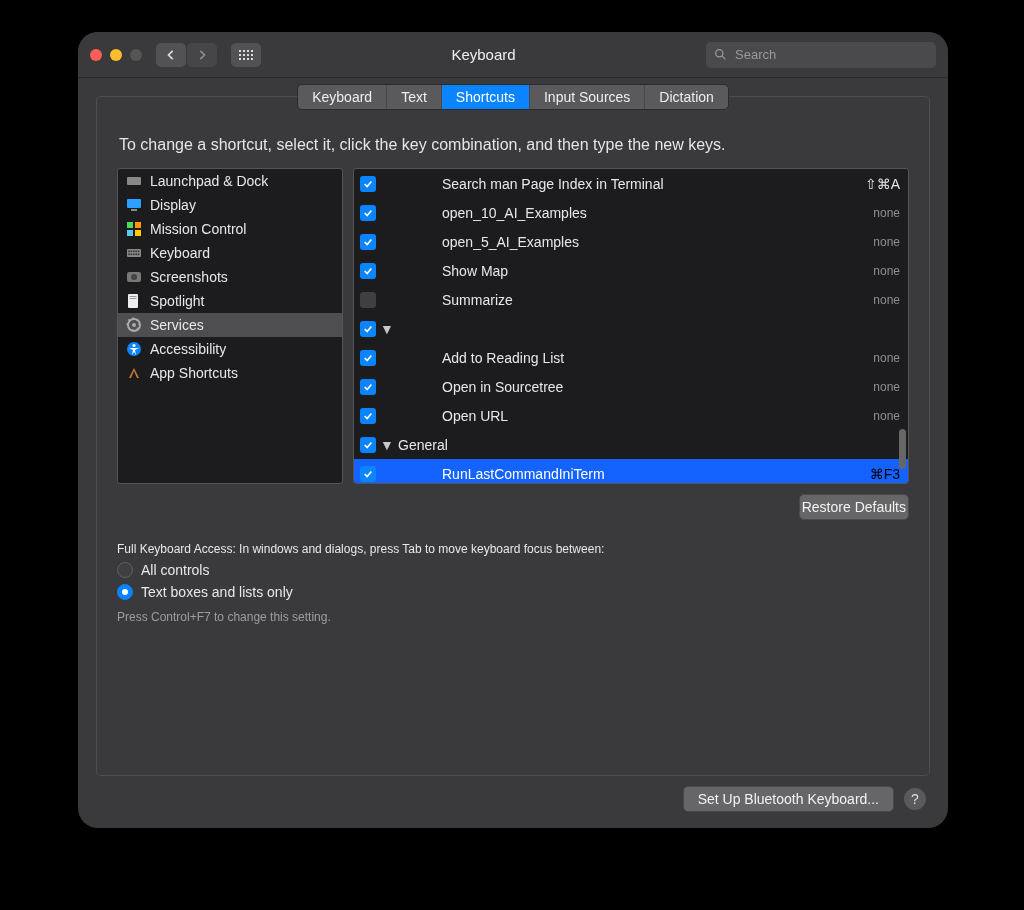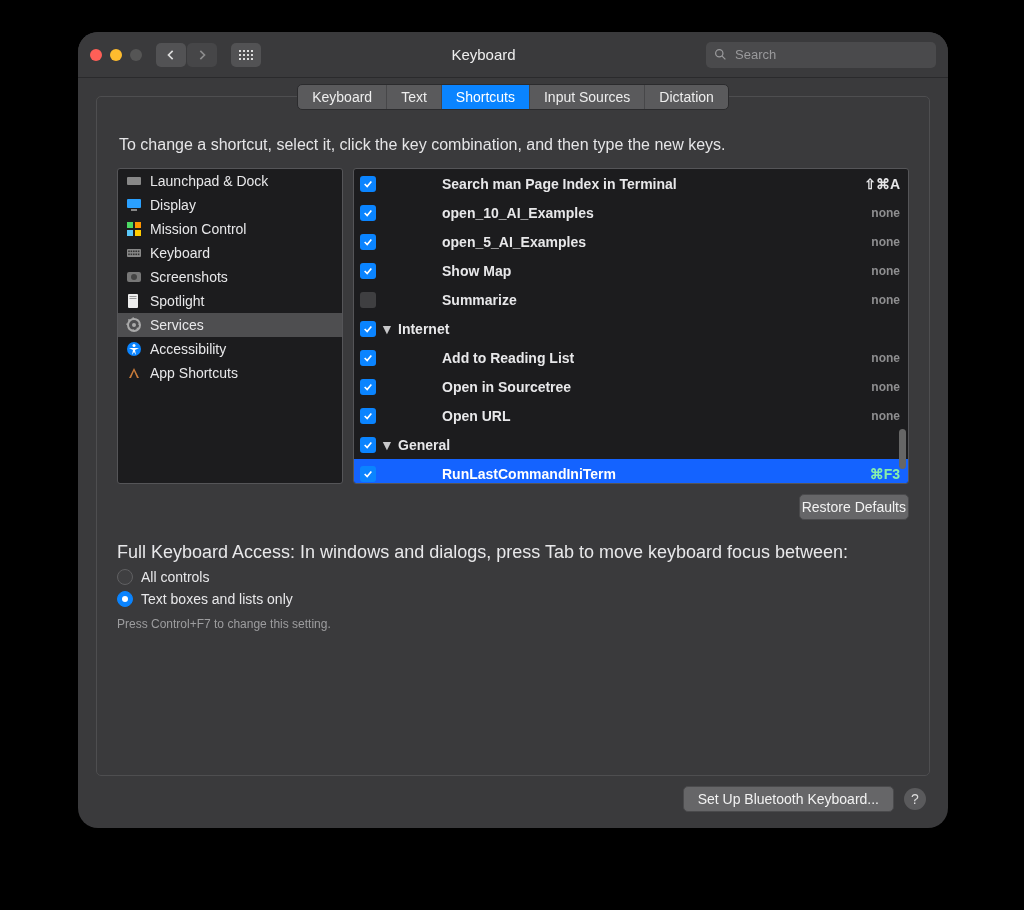--- a/index.html
+++ b/index.html
@@ -124,48 +124,48 @@
   .sb-item{
     display:flex;align-items:flex-end;gap:8px;
     padding:4px 8px;font-size:14px;color:#e8e8ea;
   }
   .sb-item.selected{background:#4e4e50;}
   .sb-ico{width:16px;height:16px;display:flex;align-items:center;justify-content:center;}
   .sb-ico svg{width:16px;height:16px;}
   
   .svc{
     flex:1;background:var(--panel3);border:1px solid var(--border);border-radius:3px;
-    position:relative;overflow:hidden;font-weight:bold;
+    position:relative;overflow:hidden;
   }
   .svc-rows{position:absolute;inset:0;overflow:hidden;}
   .row{
     display:flex;align-items:center;height:29px;
     padding:0 8px 0 6px;gap:6px;font-size:14px;color:#e8e8ea;
   }
   .row.sel{background:var(--selected);color:#fff;}
   .chk{
     width:16px;height:16px;border-radius:3px;background:var(--accent);
     display:flex;align-items:center;justify-content:center;flex:none;
   }
   .chk.off{background:#3f3f41;}
   .chk svg{width:10px;height:10px;}
   .disct{width:10px;flex:none;display:flex;align-items:center;justify-content:center;color:#c8c8ca;}
   .indent{width:16px;flex:none;}
   .label{flex:1;white-space:nowrap;overflow:hidden;text-overflow:ellipsis;}
   .sc{color:#e5e5e7;font-size:14px;min-width:50px;text-align:right;}
   .sc.none{color:#8e8e90;font-size:12px;}
-  .row.sel .sc{color:#86efac;}
+  .row.sel .sc{color:#000000;}
   .scrollbar{position:absolute;right:2px;top:260px;width:7px;height:40px;background:#666;border-radius:4px;}
 
   .restore{
     margin-top:10px;align-self:flex-end;
     background:var(--btn);color:var(--btn-text);border-radius:5px;
     padding:4px 2px;font-size:14px;border:1px solid #4a4a4c;
   }
-  .fka{margin-top:22px;font-size:18px;}
+  .fka{margin-top:22px;font-size:12px;}
   .radio-row{display:flex;align-items:center;gap:8px;margin-top:6px;font-size:14px;}
   .radio{
     width:16px;height:16px;border-radius:50%;background:#3f3f41;border:1px solid #606062;
     display:flex;align-items:center;justify-content:center;flex:none;
   }
   .radio.on{background:var(--accent);border-color:var(--accent);}
   .radio.on::after{content:"";width:6px;height:6px;border-radius:50%;background:#fff;}
   .hint{color:#9d9d9f;font-size:12px;margin-top:10px;}
 
   .footer{
@@ -409,21 +409,20 @@
                   <span class="label">Summarize</span>
                   <span class="sc none">none</span>
                 </div>
                 <div class="row">
                   <span class="chk">
                     <svg viewBox="0 0 12 12">
                       <polyline points="2,6 5,9 10,3" fill="none" stroke="#fff" stroke-width="2"></polyline>
                     </svg>
                   </span>
                   <span class="disct">▼</span>
-                  <span class="label">Internet</span>
                 </div>
                 <div class="row">
                   <span class="chk">
                     <svg viewBox="0 0 12 12">
                       <polyline points="2,6 5,9 10,3" fill="none" stroke="#fff" stroke-width="2"></polyline>
                     </svg>
                   </span>
                   <span class="disct"></span>
                   <span class="indent"></span>
                   <span class="indent"></span>

